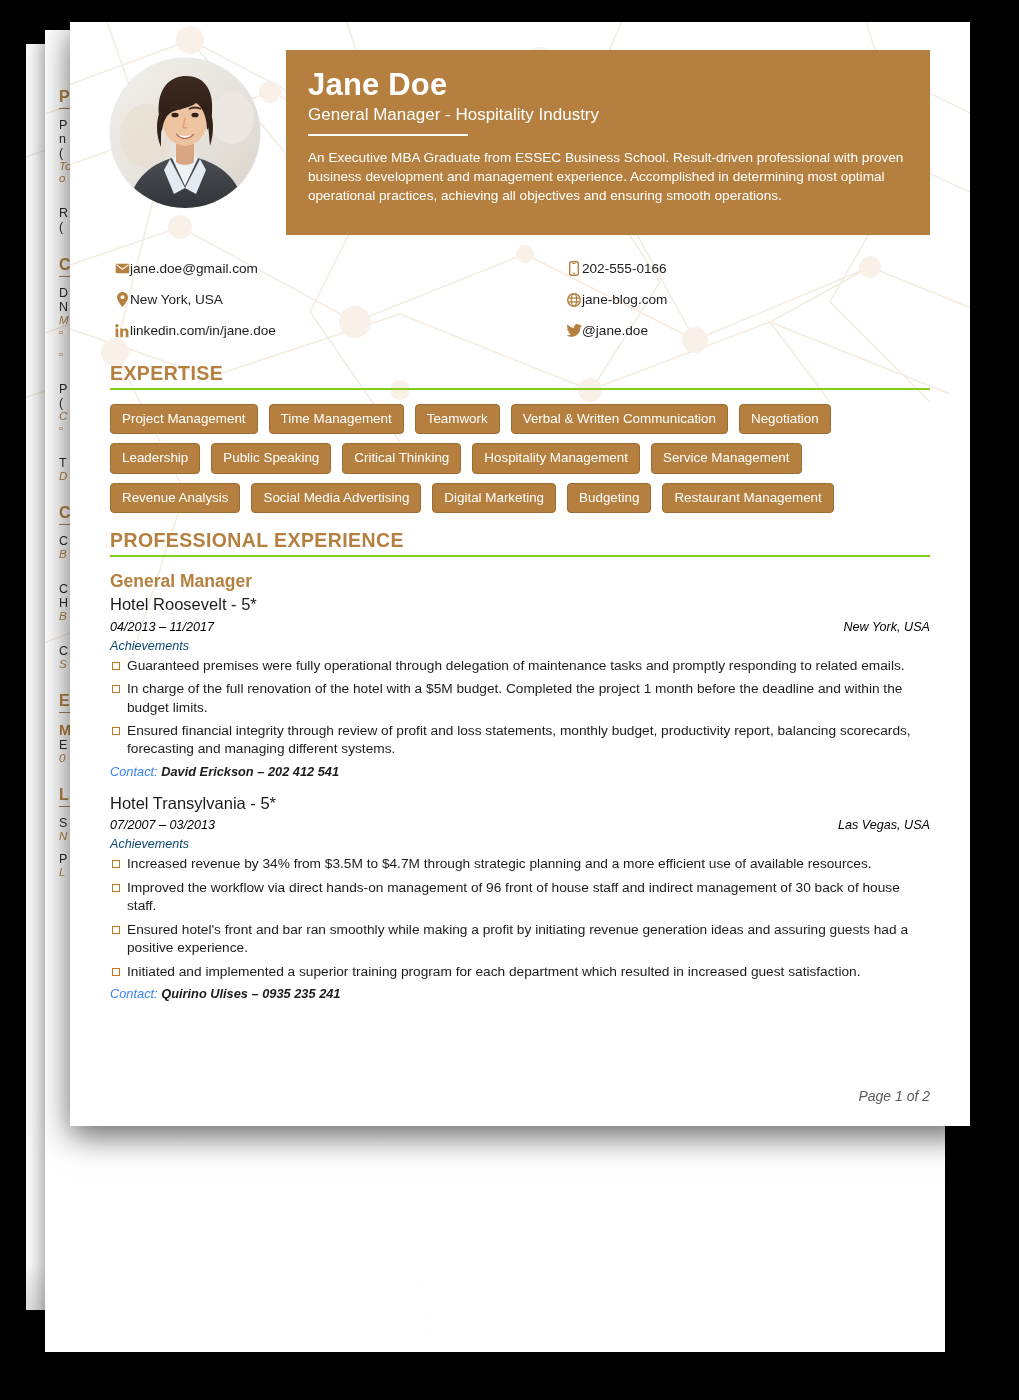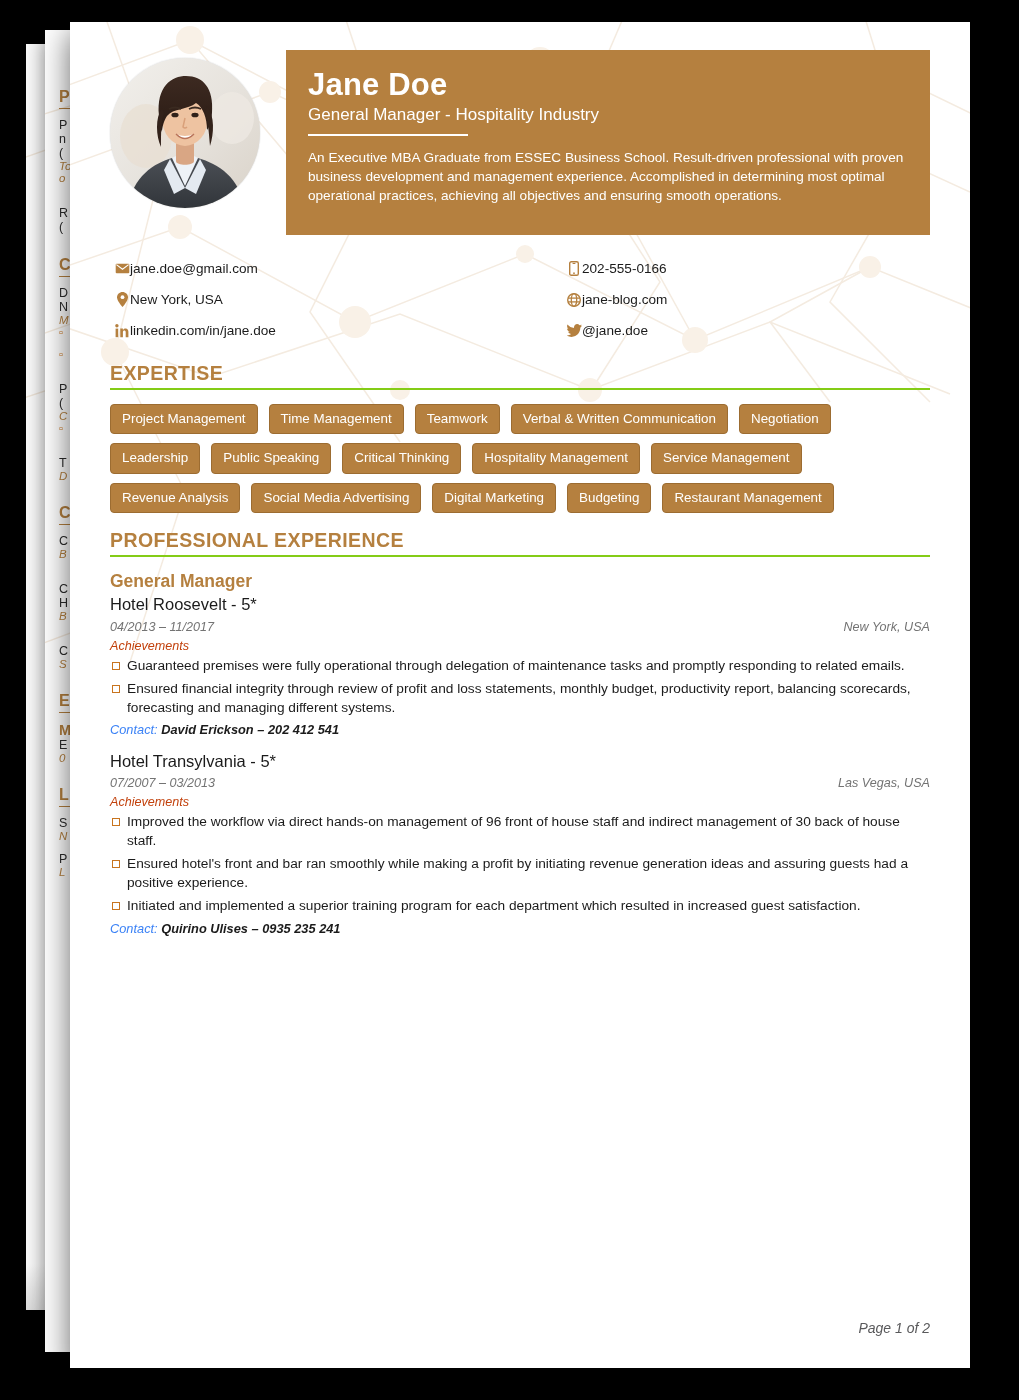--- a/index.html
+++ b/index.html
@@ -92,21 +92,21 @@
     height: 46px;
     background: linear-gradient(180deg,#ffffff 0%, #ededed 55%, #e2e2e2 100%);
   }
 
   
   .page {
     position: absolute;
     left: 70px;
     top: 22px;
     width: 900px;
-    height: 1346px;
+    height: 1104px;
     background: #ffffff;
     box-shadow: 0 10px 30px rgba(0,0,0,0.6);
     overflow: hidden;
   }
 
   .net { position: absolute; inset: 0; pointer-events: none; }
 
   .inner { position: relative; padding: 28px 40px 0 40px; }
 
   
@@ -210,28 +210,28 @@
   }
   .job-org {
     color: #1b1b1b;
     font-size: 16.5px;
     line-height: 1.3;
     margin-top: 1px;
   }
   .job-meta {
     display: flex;
     justify-content: space-between;
-    color: #737373;
+    color: #000000;
     font-style: italic;
     font-size: 12.6px;
     margin-top: 4px;
     gap: 20px;
   }
   .ach-label {
-    color: #c2410c;
+    color: #0c4a6e;
     font-style: italic;
     font-size: 12.6px;
     margin-top: 5px;
   }
   ul.bullets { list-style: none; margin-top: 4px; }
   ul.bullets li {
     position: relative;
     padding-left: 17px;
     font-size: 13.7px;
     line-height: 1.35;
@@ -252,21 +252,21 @@
     font-size: 12.8px;
     margin-top: 4px;
     font-style: italic;
   }
   .contact-note .lbl { color: #3b82f6; }
   .contact-note .val { color: #1b1b1b; font-weight: bold; }
 
   .page-footer {
     position: absolute;
     right: 40px;
-    bottom: 32px;
+    bottom: 22px;
     font-style: italic;
     font-size: 14px;
     color: #59595b;
   }
 </style>
 </head>
 <body>
 
 <div class="stage">
 
@@ -557,32 +557,34 @@
             <div class="job">
               <div class="job-role">General Manager</div>
               <div class="job-org">Hotel Roosevelt - 5*</div>
               <div class="job-meta">
                 <span>04/2013 – 11/2017</span>
                 <span>New York, USA</span>
               </div>
               <div class="ach-label">Achievements</div>
               <ul class="bullets">
                 <li>Guaranteed premises were fully operational through delegation of maintenance tasks and promptly responding to related emails.</li>
+                <li>In charge of the full renovation of the hotel with a $5M budget. Completed the project 1 month before the deadline and within the budget limits.</li>
                 <li>Ensured financial integrity through review of profit and loss statements, monthly budget, productivity report, balancing scorecards, forecasting and managing different systems.</li>
               </ul>
               <div class="contact-note"><span class="lbl">Contact: </span><span class="val">David Erickson – 202 412 541</span></div>
             </div>
             <div class="job">
               <div class="job-org">Hotel Transylvania - 5*</div>
               <div class="job-meta">
                 <span>07/2007 – 03/2013</span>
                 <span>Las Vegas, USA</span>
               </div>
               <div class="ach-label">Achievements</div>
               <ul class="bullets">
+                <li>Increased revenue by 34% from $3.5M to $4.7M through strategic planning and a more efficient use of available resources.</li>
                 <li>Improved the workflow via direct hands-on management of 96 front of house staff and indirect management of 30 back of house staff.</li>
                 <li>Ensured hotel's front and bar ran smoothly while making a profit by initiating revenue generation ideas and assuring guests had a positive experience.</li>
                 <li>Initiated and implemented a superior training program for each department which resulted in increased guest satisfaction.</li>
               </ul>
               <div class="contact-note"><span class="lbl">Contact: </span><span class="val">Quirino Ulises – 0935 235 241</span></div>
             </div>
           </div>
       </div>
 
     </div>

